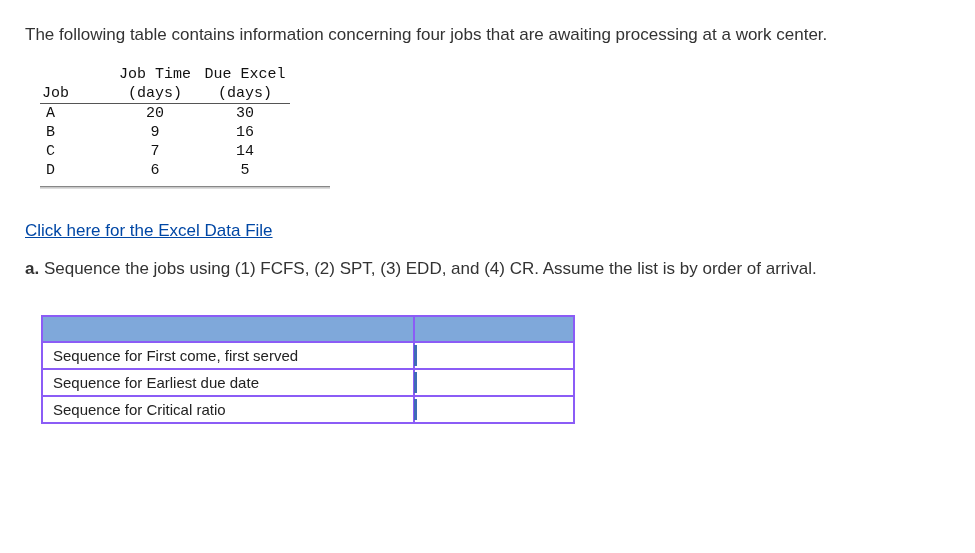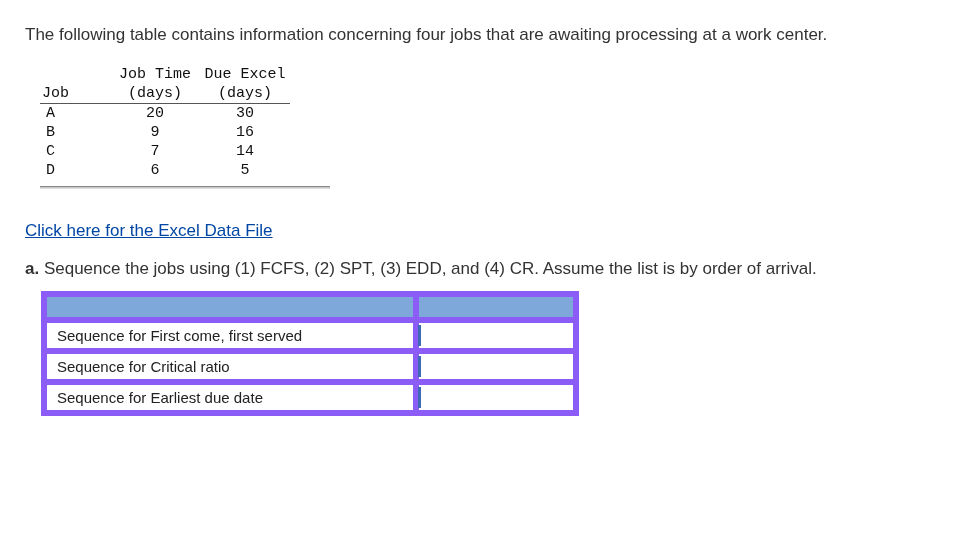--- a/index.html
+++ b/index.html
@@ -57,32 +57,32 @@
       margin-bottom: 32px;
     }
     .excel-link {
       color: #0047a5;
       text-decoration: underline;
       cursor: pointer;
       margin-bottom: 18px;
       display: inline-block;
     }
     .question-a {
-      margin-bottom: 12px;
+      margin-bottom: 36px;
     }
     .question-a b {
       font-weight: 700;
     }
     .answer-table {
       border-collapse: collapse;
       margin-left: 16px;
       font-size: 15px;
     }
     .answer-table td, .answer-table th {
-      border: 6px solid #8b5cf6;
+      border: 2px solid #8b5cf6;
     }
     .answer-table .blue-header td {
       background: #7fa8da;
       height: 26px;
     }
     .answer-table .col1 {
       width: 372px;
     }
     .answer-table .col2 {
       width: 160px;
@@ -168,24 +168,24 @@
   <tbody>
       <tr class="blue-header">
     <td class="col1"></td>
     <td class="col2"></td>
   </tr>
   <tr>
     <td class="col1 label-cell">Sequence for First come, first served</td>
     <td class="col2 input-cell"><span class="marker"></span><input class="answer-input" type="text" value="" style=""></td>
   </tr>
   <tr>
-    <td class="col1 label-cell">Sequence for Critical ratio</td>
+    <td class="col1 label-cell">Sequence for Earliest due date</td>
     <td class="col2 input-cell"><span class="marker"></span><input class="answer-input" type="text" value="" style=""></td>
   </tr>
   <tr>
-    <td class="col1 label-cell">Sequence for Earliest due date</td>
+    <td class="col1 label-cell">Sequence for Critical ratio</td>
     <td class="col2 input-cell"><span class="marker"></span><input class="answer-input" type="text" value="" style=""></td>
   </tr>
 </tbody>
   </table>
 
 
 
 
 </body></html>

